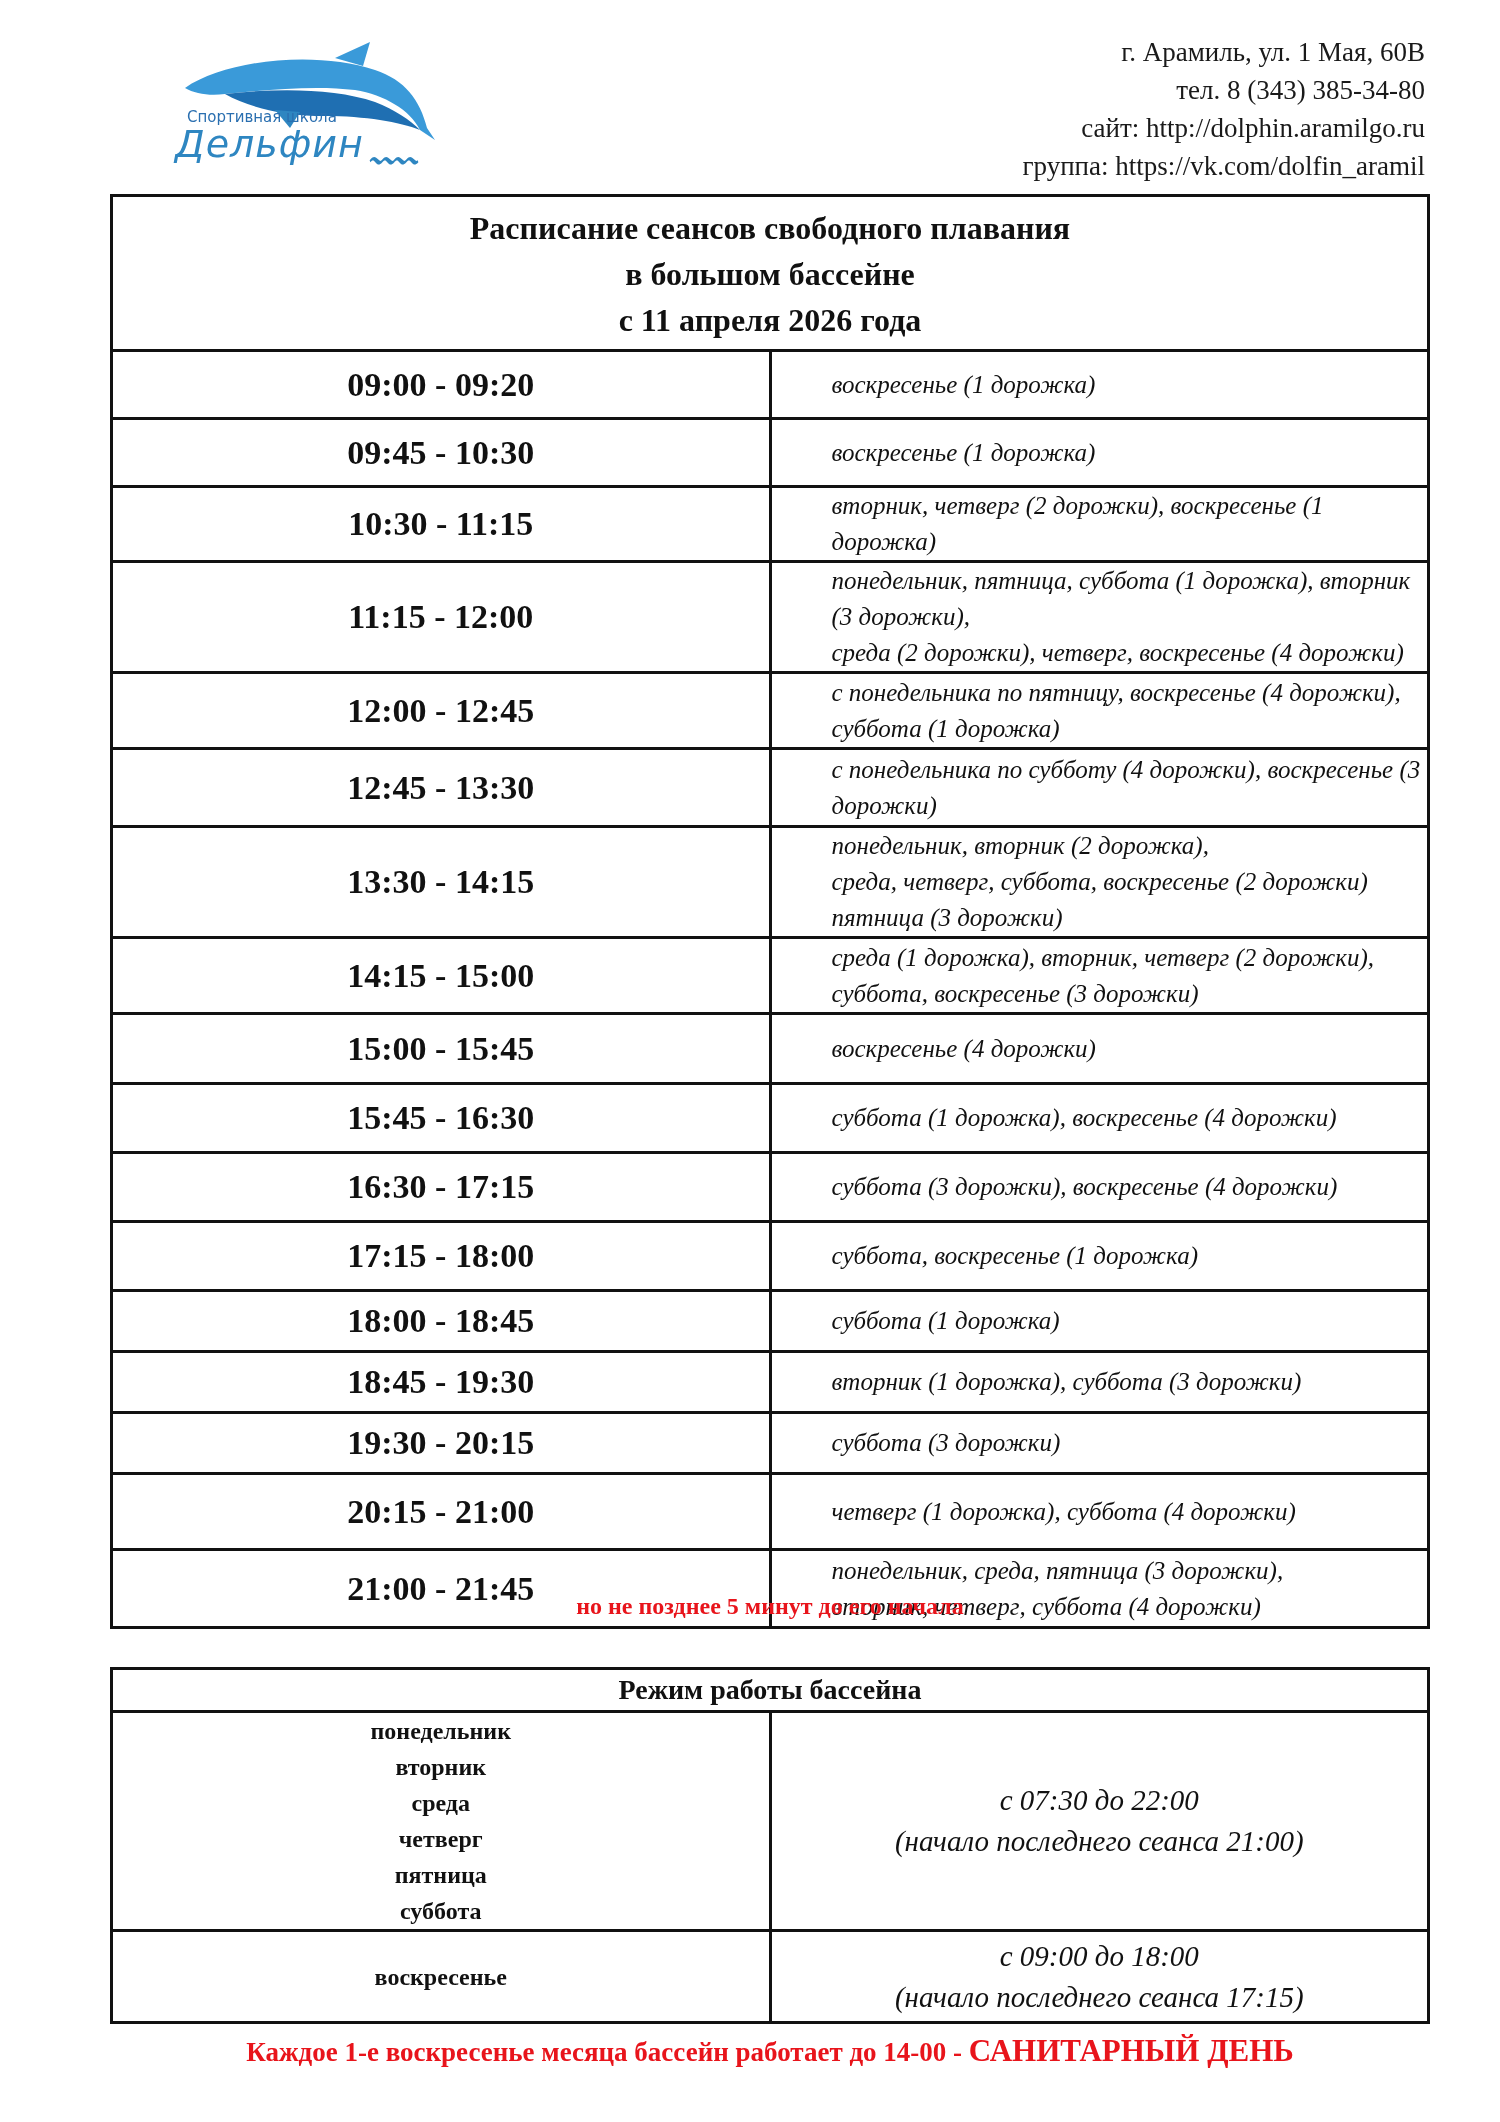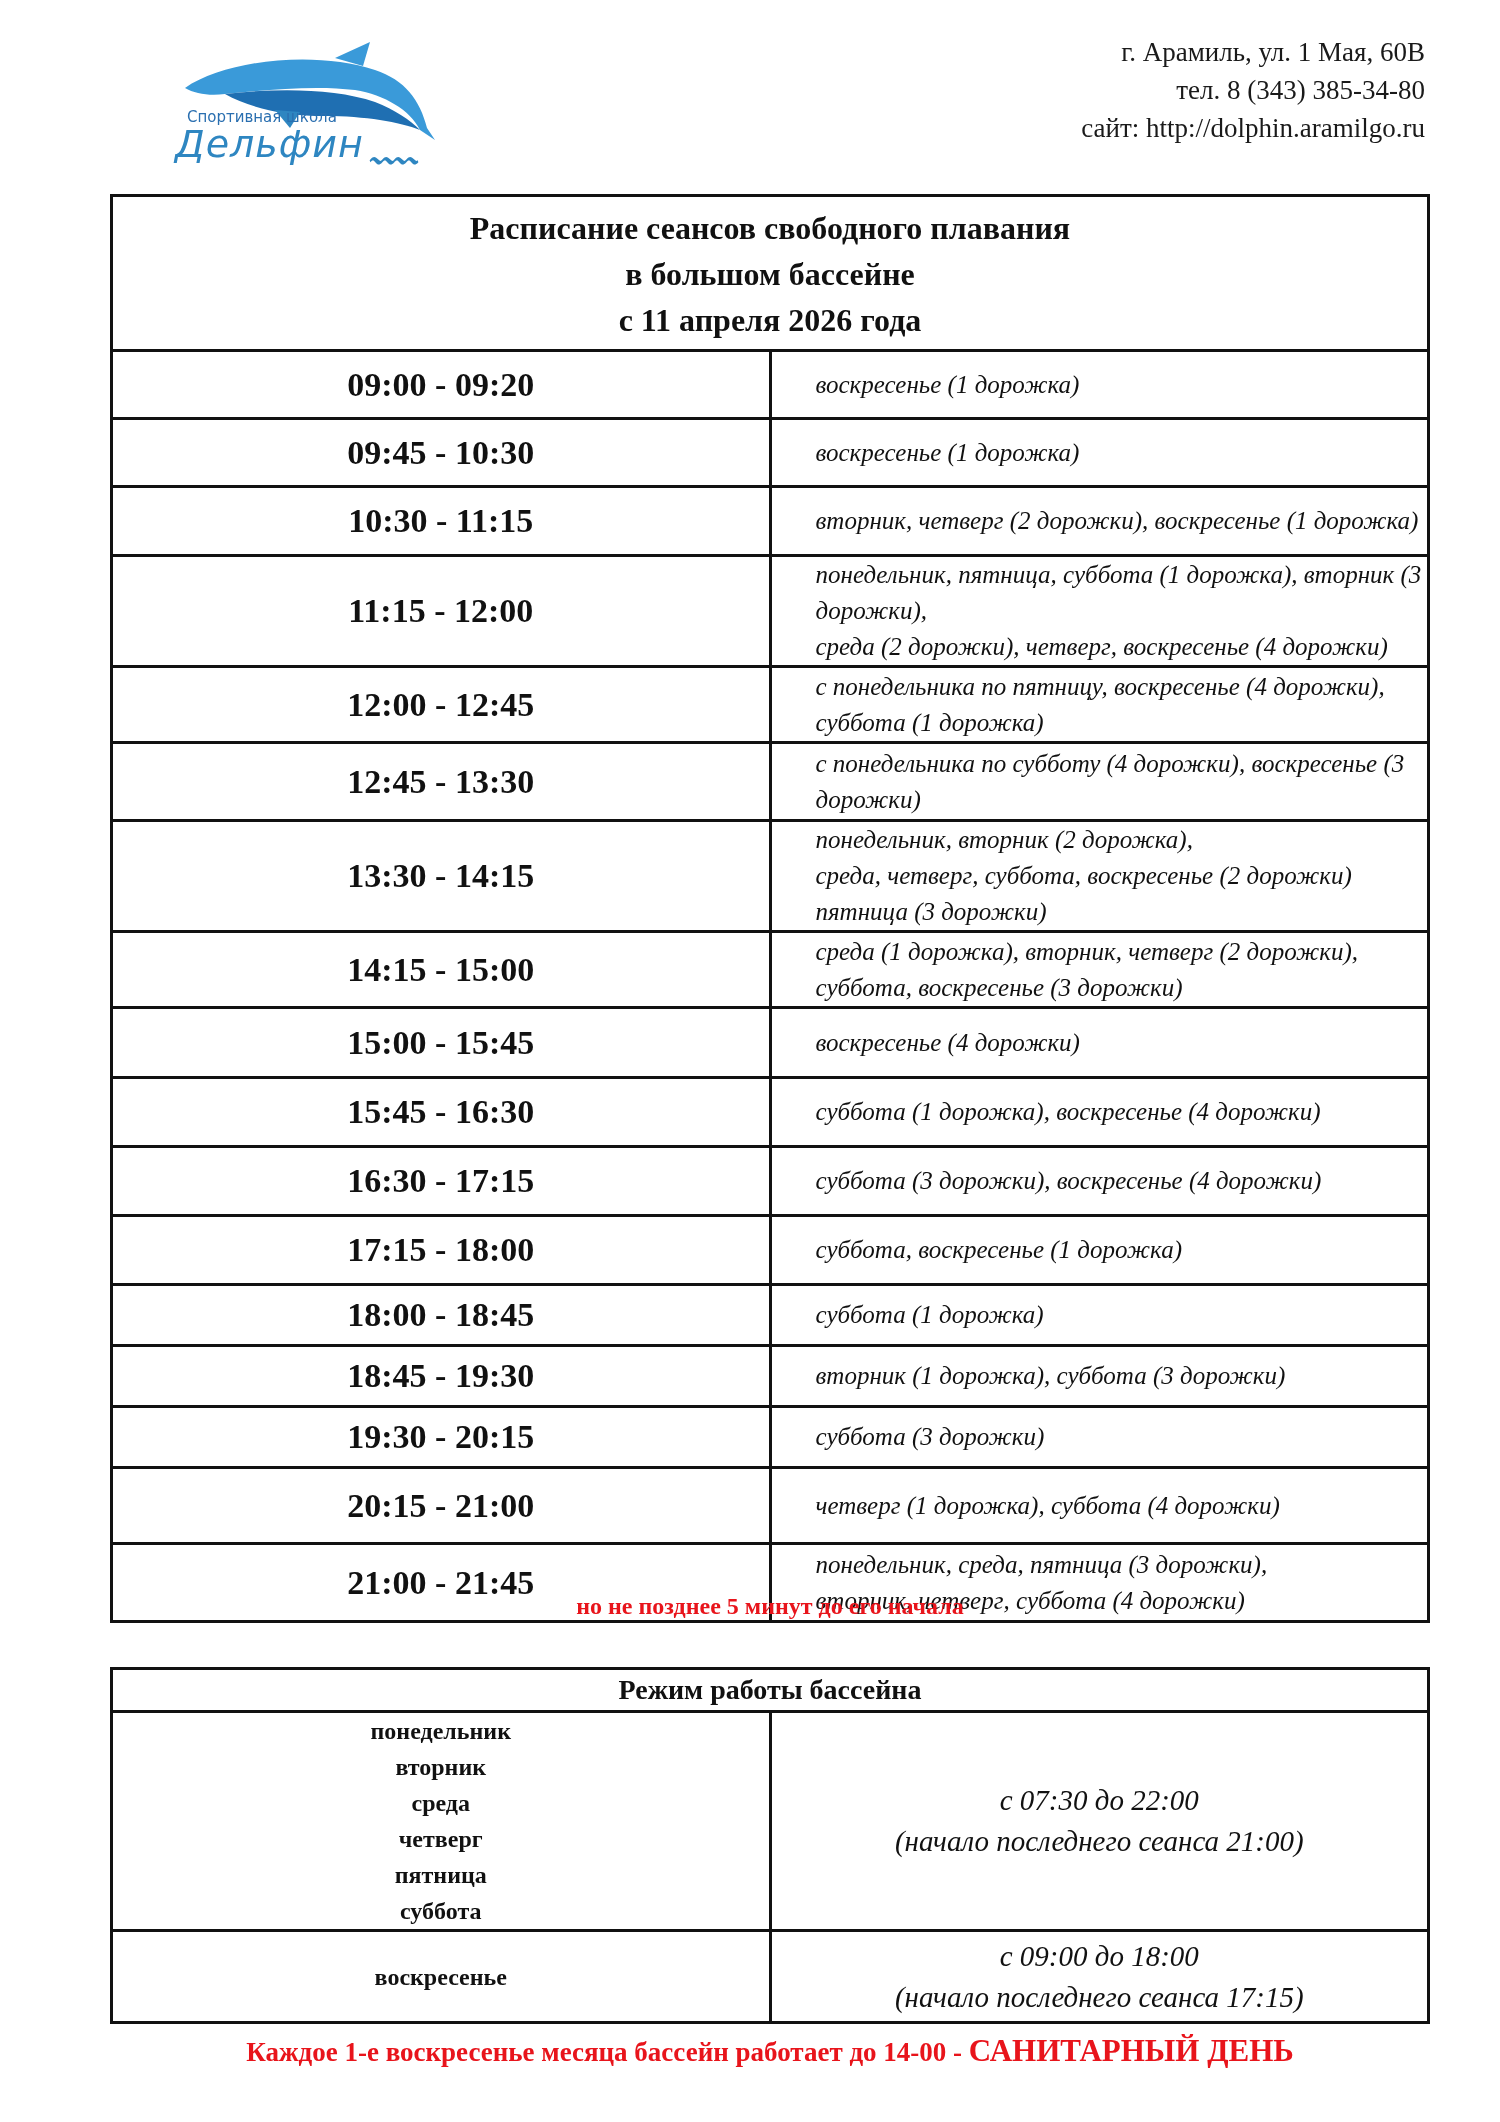--- a/index.html
+++ b/index.html
@@ -5,21 +5,21 @@
   html,body{margin:0;padding:0;background:#fff;}
   body{width:1500px;height:2122px;position:relative;font-family:"Liberation Serif","DejaVu Serif",serif;color:#111;overflow:hidden;}
   .logo{position:absolute;left:165px;top:30px;width:300px;height:140px;}
   .contacts{position:absolute;right:75px;top:33px;text-align:right;font-size:27px;line-height:38px;color:#1a1a1a;}
   .contacts div{white-space:nowrap;}
   table{border-collapse:collapse;position:absolute;left:110px;width:1320px;table-layout:fixed;}
   td{border:3px solid #111;padding:0;}
   .sched{top:194px;}
   .title-cell{text-align:center;font-weight:bold;font-size:32px;line-height:46px;height:150px;padding-top:2px;}
   .tcol{width:268px;text-align:center;font-weight:bold;font-size:34px;border-right:2px solid #111;}
-  .dcol{font-style:italic;font-size:25px;line-height:36px;padding-left:44px;}
+  .dcol{font-style:italic;font-size:25px;line-height:36px;padding-left:60px;}
   .note{position:absolute;left:110px;width:1320px;text-align:center;color:#e8141b;font-weight:bold;font-size:24px;line-height:36px;}
   .note1{top:1588px;}
   .hours{top:1667px;}
   .hours .head{text-align:center;font-weight:bold;font-size:28px;height:40px;}
   .hours .days{width:268px;text-align:center;font-weight:bold;font-size:24px;line-height:36px;border-right:2px solid #111;}
   .hours .times{text-align:center;font-style:italic;font-size:29px;line-height:41px;}
   .note2{top:2033px;font-size:27px;}
   .note2 .big{font-size:31px;}
 </style>
 </head>
@@ -34,20 +34,21 @@
   </svg>
   <div style="position:absolute;left:22px;top:78px;font-family:'DejaVu Sans',sans-serif;font-size:15px;color:#2a6fb0;">Спортивная школа</div>
   <div style="position:absolute;left:10px;top:92px;font-family:'DejaVu Sans',sans-serif;font-size:38px;font-weight:normal;font-style:italic;color:#2e86c1;letter-spacing:1px;">Дельфин</div>
   <div style="position:absolute;left:205px;top:110px;font-size:24px;color:#2e86c1;">〰〰</div>
 </div>
 
 <div class="contacts">
   <div>г. Арамиль, ул. 1 Мая, 60В</div>
   <div>тел. 8 (343) 385-34-80</div>
   <div>сайт: http://dolphin.aramilgo.ru</div>
+  <div>группа: https://vk.com/dolfin_aramil</div>
 </div>
 
 <table class="sched">
   <tbody>
       <tr>
     <td colspan="2" class="title-cell">
       <div>Расписание сеансов свободного плавания</div>
       <div>в большом бассейне</div>
       <div>с 11 апреля 2026 года</div>
     </td>

